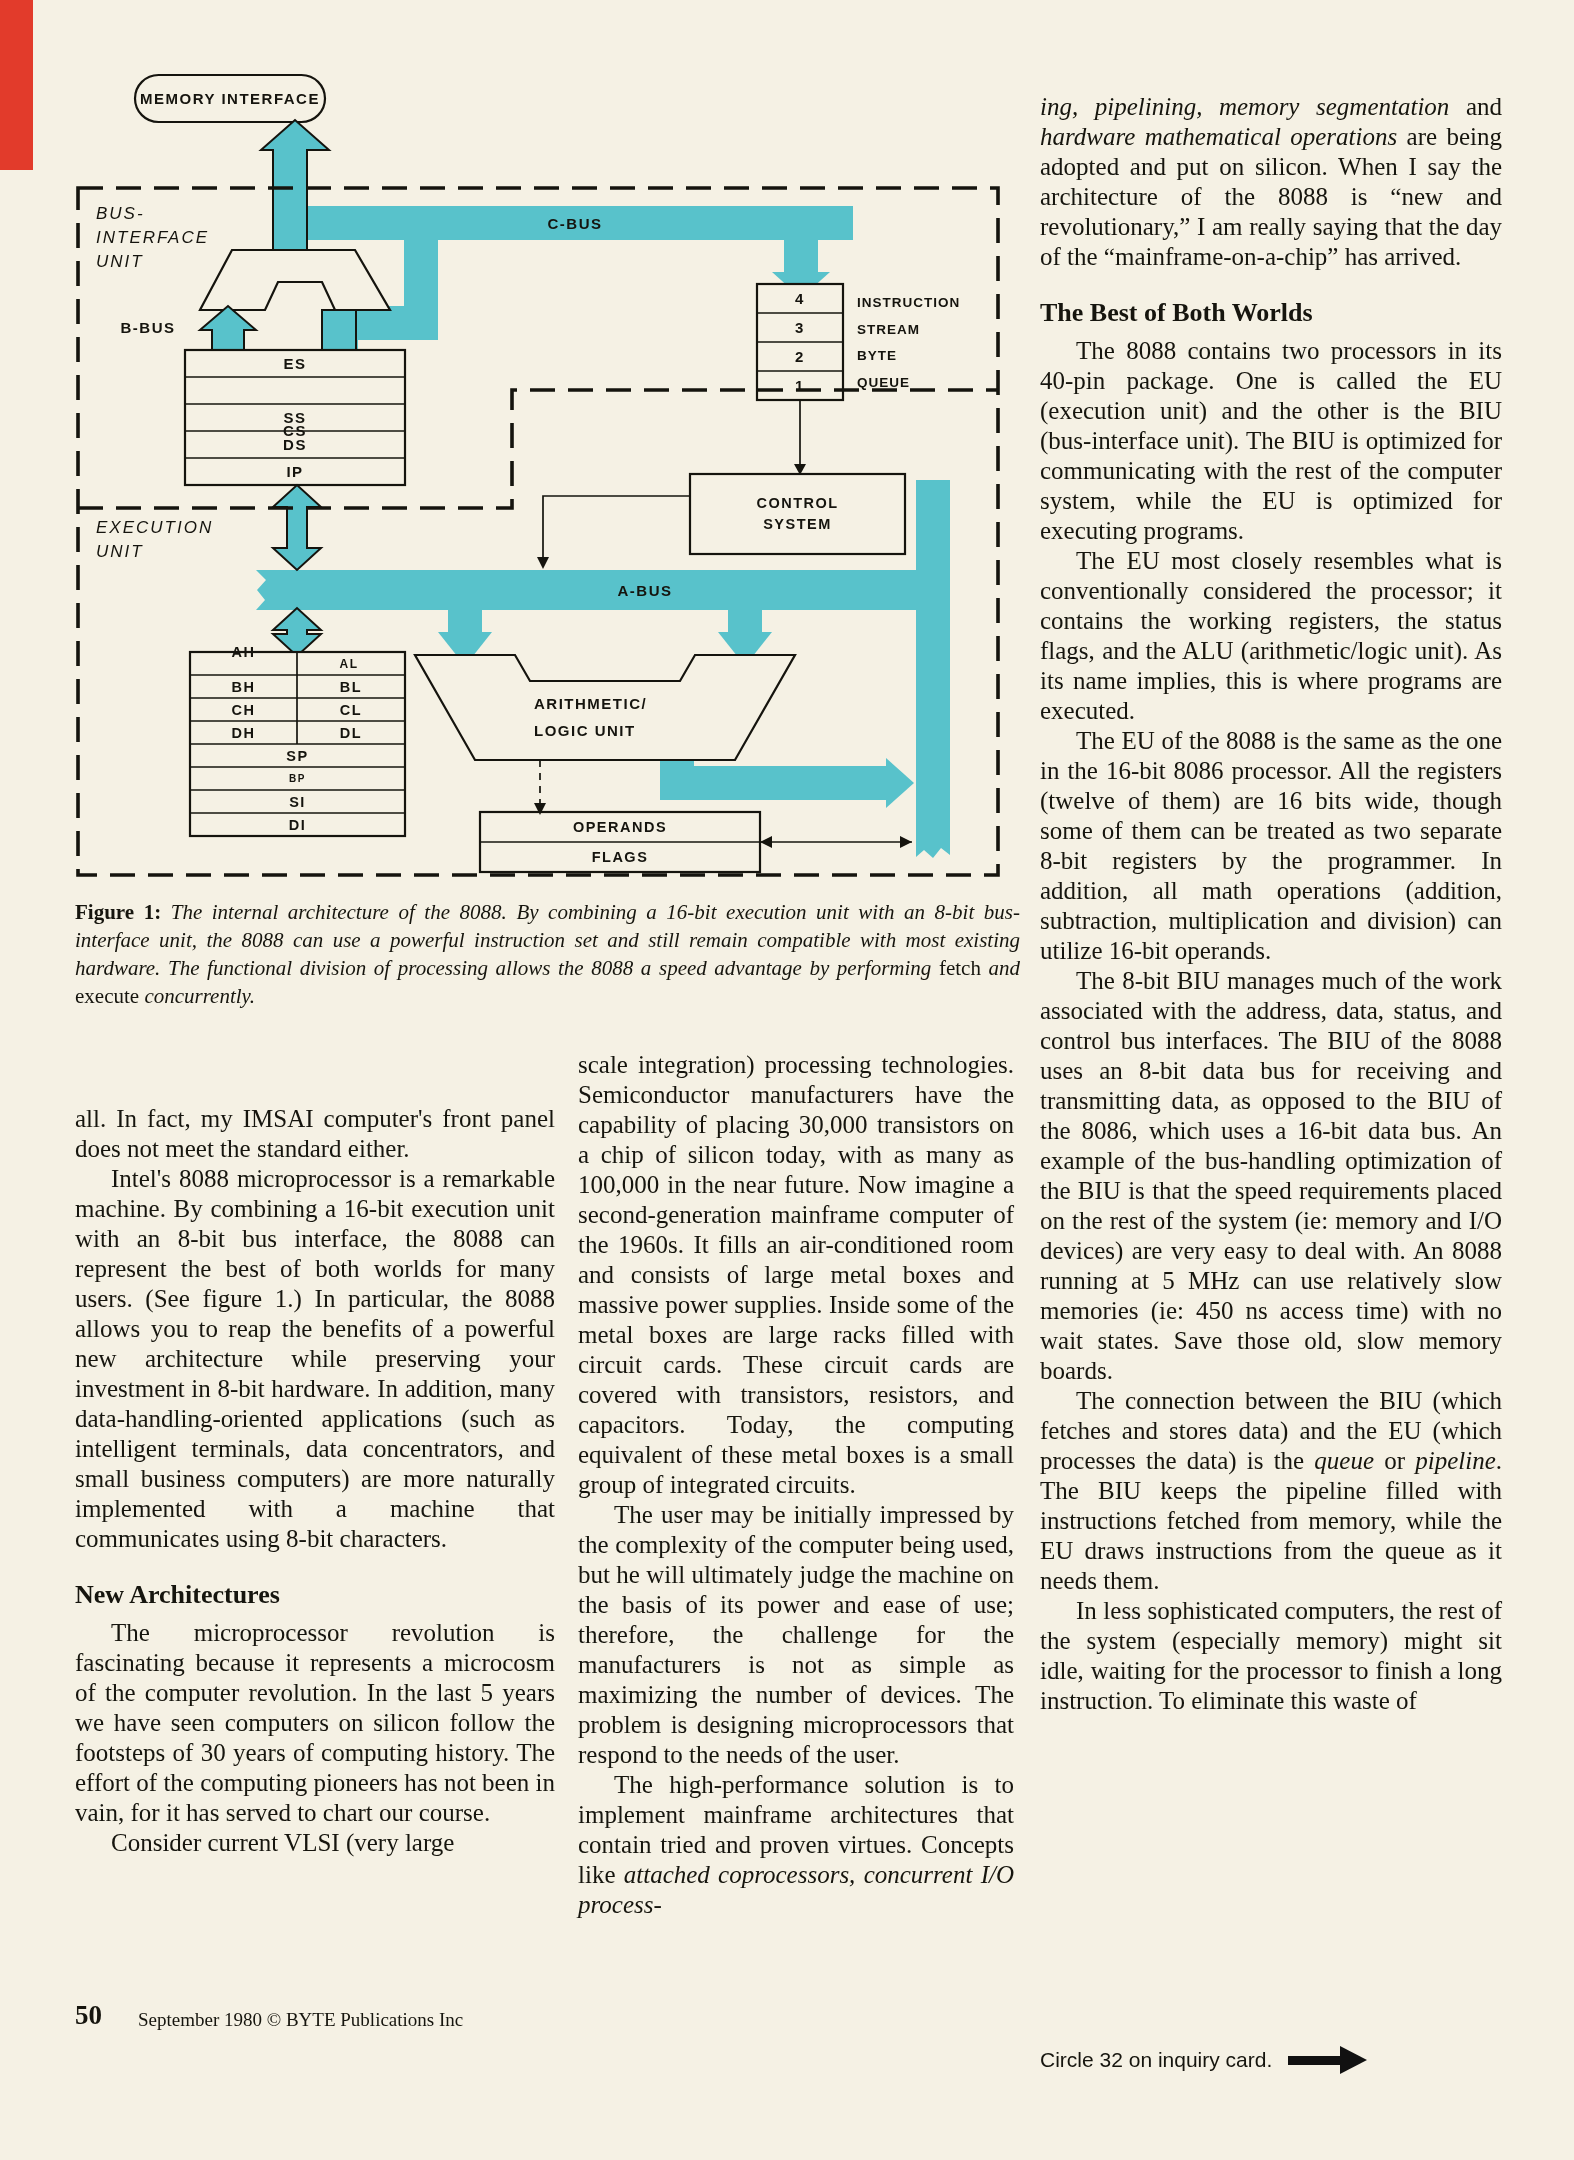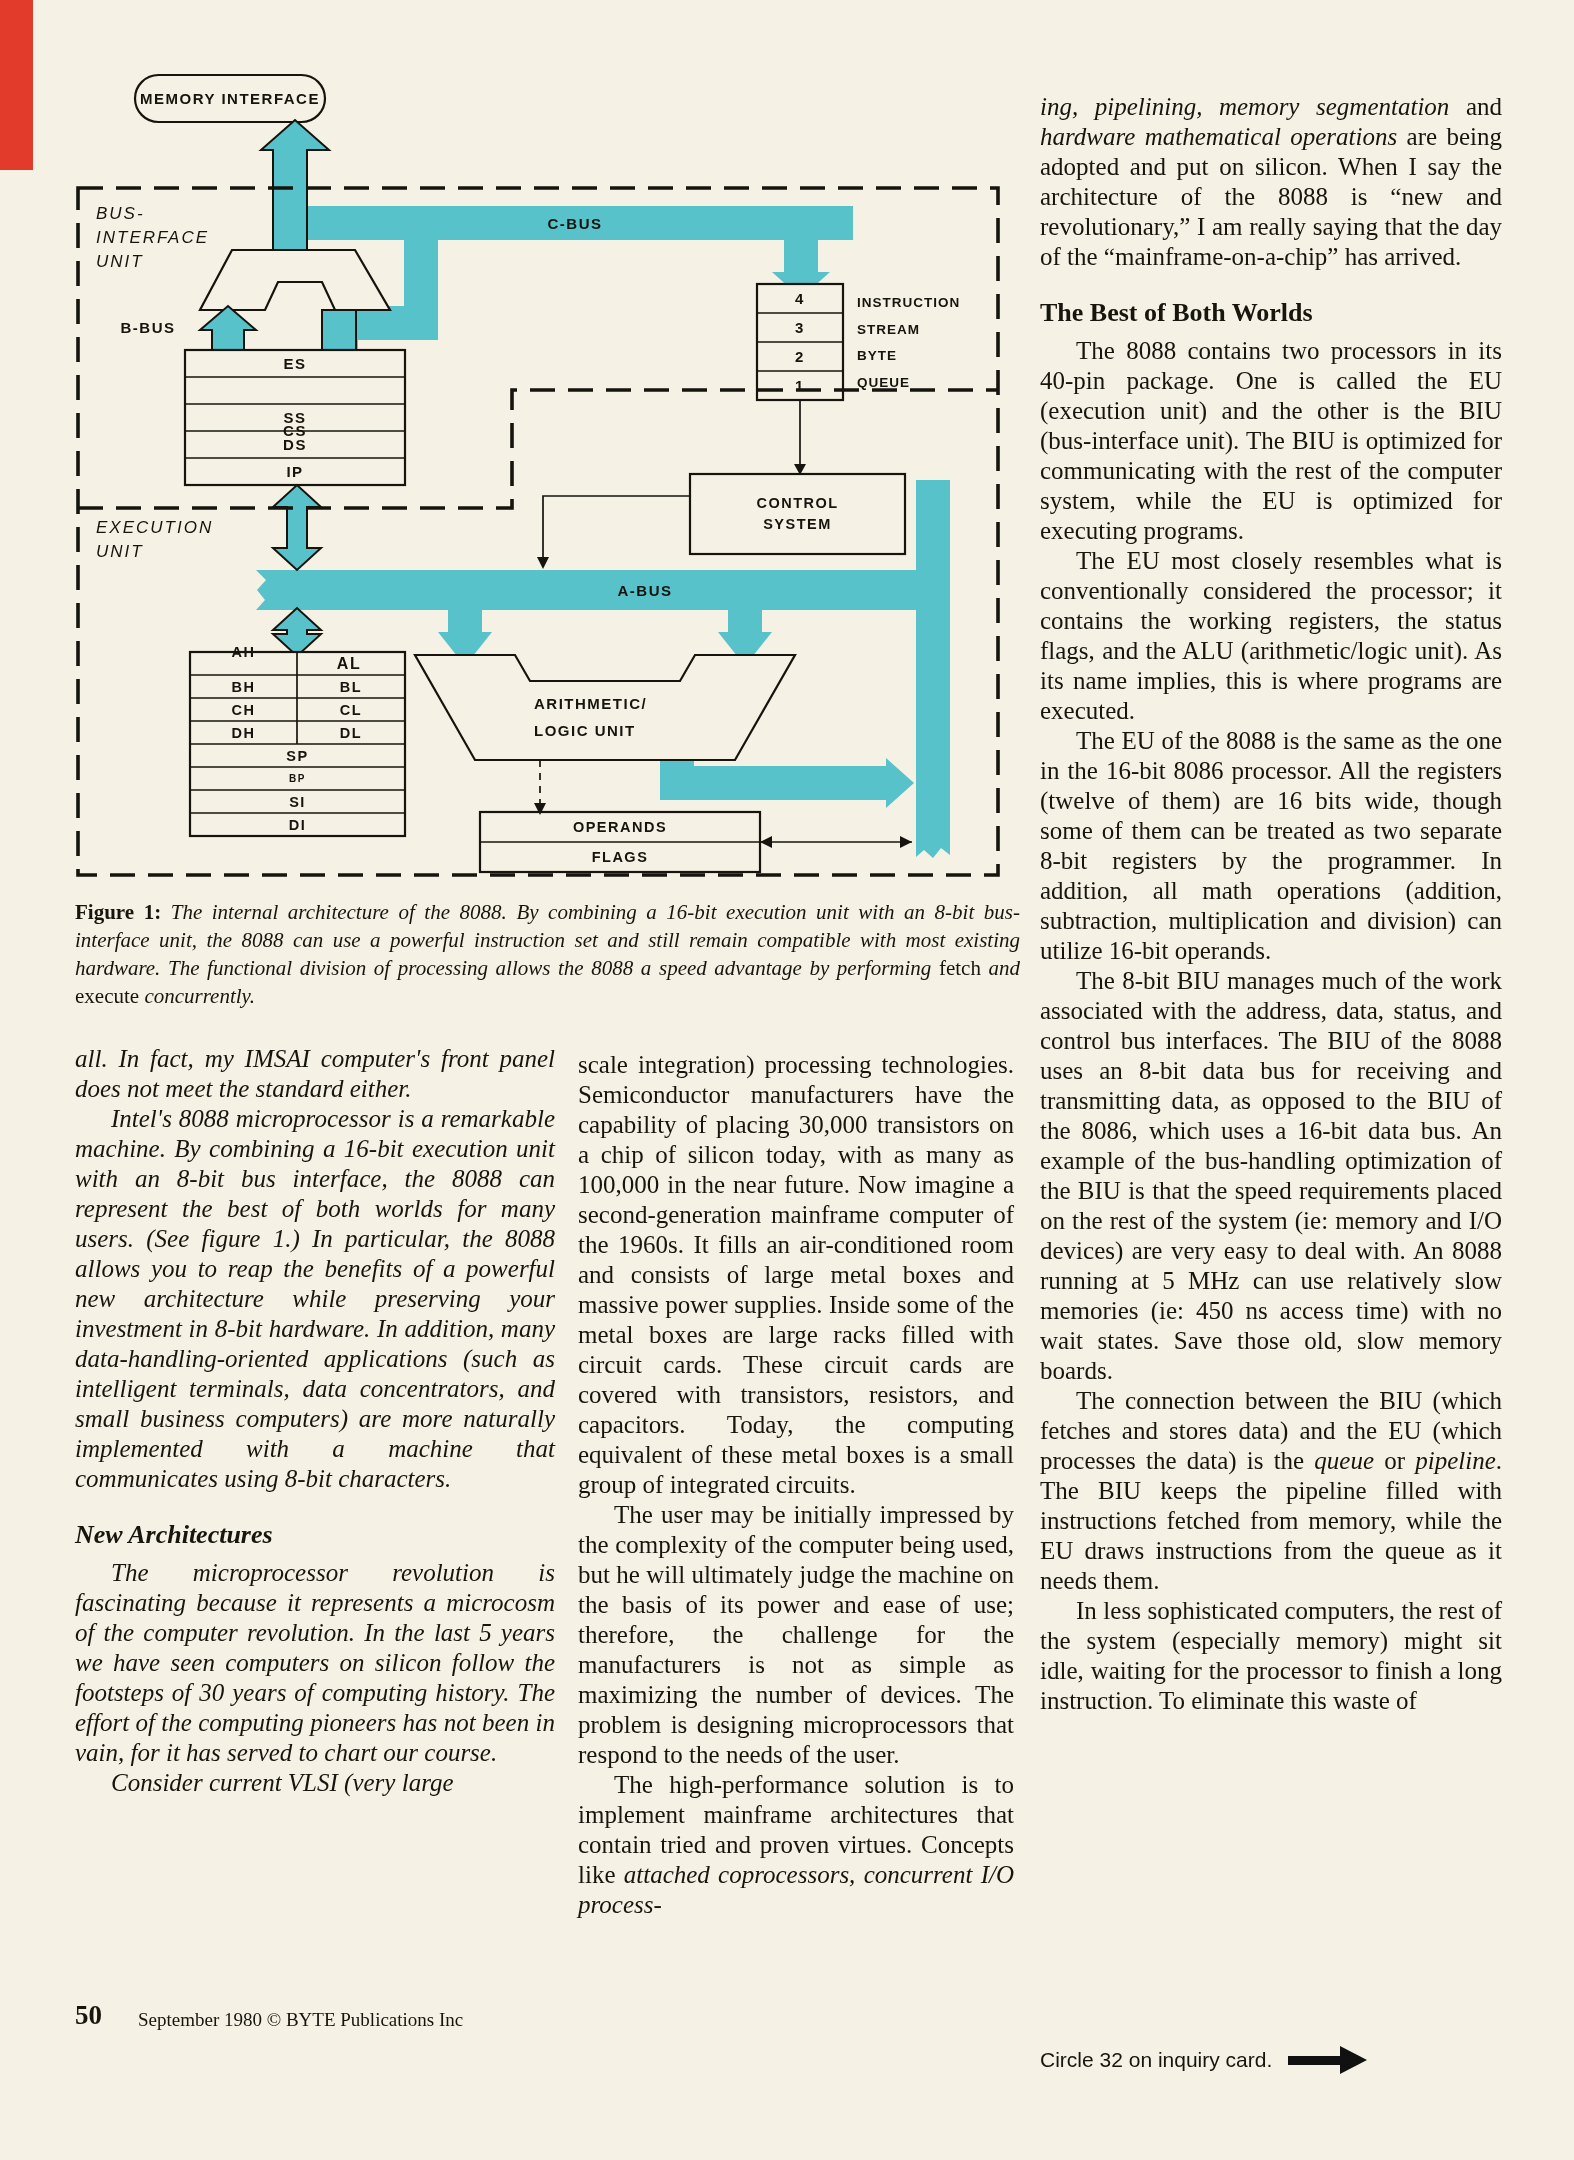--- a/index.html
+++ b/index.html
@@ -31,21 +31,21 @@
   .caption span{font-style:italic;}
   .caption span.bd{font-weight:bold;font-style:normal;}
   .caption span.rm{font-style:normal;}
 
   
   .col{position:absolute;font-size:25px;line-height:30px;text-align:justify;}
   .col p{margin:0;}
   .col p.ind{text-indent:36px;}
   .col h3{font-size:26px;line-height:30px;margin:26px 0 8px 0;}
   .col span.it{font-style:italic;}
-  .col1{left:75px;top:1044px;width:480px;font-style:italic;}
+  .col1{left:75px;top:1104px;width:480px;}
   .col2{left:578px;top:1050px;width:436px;}
   .col3{left:1040px;top:92px;width:462px;}
 
   
   .footer-left{position:absolute;left:75px;top:2000px;display:flex;align-items:flex-end;gap:36px;}
   .footer-left .pn{font-weight:bold;font-size:27px;}
   .footer-left .iss{font-size:19px;font-family:"Liberation Serif",serif;}
   .footer-right{position:absolute;left:1040px;top:2046px;width:504px;display:flex;
                 justify-content:flex-start;align-items:center;gap:16px;
                 font-family:"Liberation Sans",sans-serif;font-size:21px;}
@@ -202,21 +202,21 @@
       <span>SYSTEM</span>
     </div>
 
     <div class="dl" style="left:125px;top:290px;width:220px;height:27px;">ES</div>
     <div class="dl" style="left:125px;top:317px;width:220px;height:27px;margin-top:40px;">CS</div>
     <div class="dl" style="left:125px;top:344px;width:220px;height:27px;">SS</div>
     <div class="dl" style="left:125px;top:371px;width:220px;height:27px;">DS</div>
     <div class="dl" style="left:125px;top:398px;width:220px;height:27px;">IP</div>
 
     <div class="dl" style="left:130px;top:580px;width:107px;height:23px;font-size:14.5px;">AH</div>
-    <div class="dl" style="left:237px;top:592px;width:104px;height:23px;font-size:16px;">AL</div>
+    <div class="dl" style="left:237px;top:592px;width:104px;height:23px;font-size:12px;">AL</div>
     <div class="dl" style="left:130px;top:615px;width:107px;height:23px;font-size:14.5px;">BH</div>
     <div class="dl" style="left:237px;top:615px;width:108px;height:23px;font-size:14.5px;">BL</div>
     <div class="dl" style="left:130px;top:638px;width:107px;height:23px;font-size:14.5px;">CH</div>
     <div class="dl" style="left:237px;top:638px;width:108px;height:23px;font-size:14.5px;">CL</div>
     <div class="dl" style="left:130px;top:661px;width:107px;height:23px;font-size:14.5px;">DH</div>
     <div class="dl" style="left:237px;top:661px;width:108px;height:23px;font-size:14.5px;">DL</div>
     <div class="dl" style="left:130px;top:684px;width:215px;height:23px;font-size:14.5px;">SP</div>
     <div class="dl" style="left:130px;top:707px;width:215px;height:23px;font-size:10px;">BP</div>
     <div class="dl" style="left:130px;top:730px;width:215px;height:23px;font-size:14.5px;">SI</div>
     <div class="dl" style="left:130px;top:753px;width:215px;height:23px;font-size:14.5px;">DI</div>

